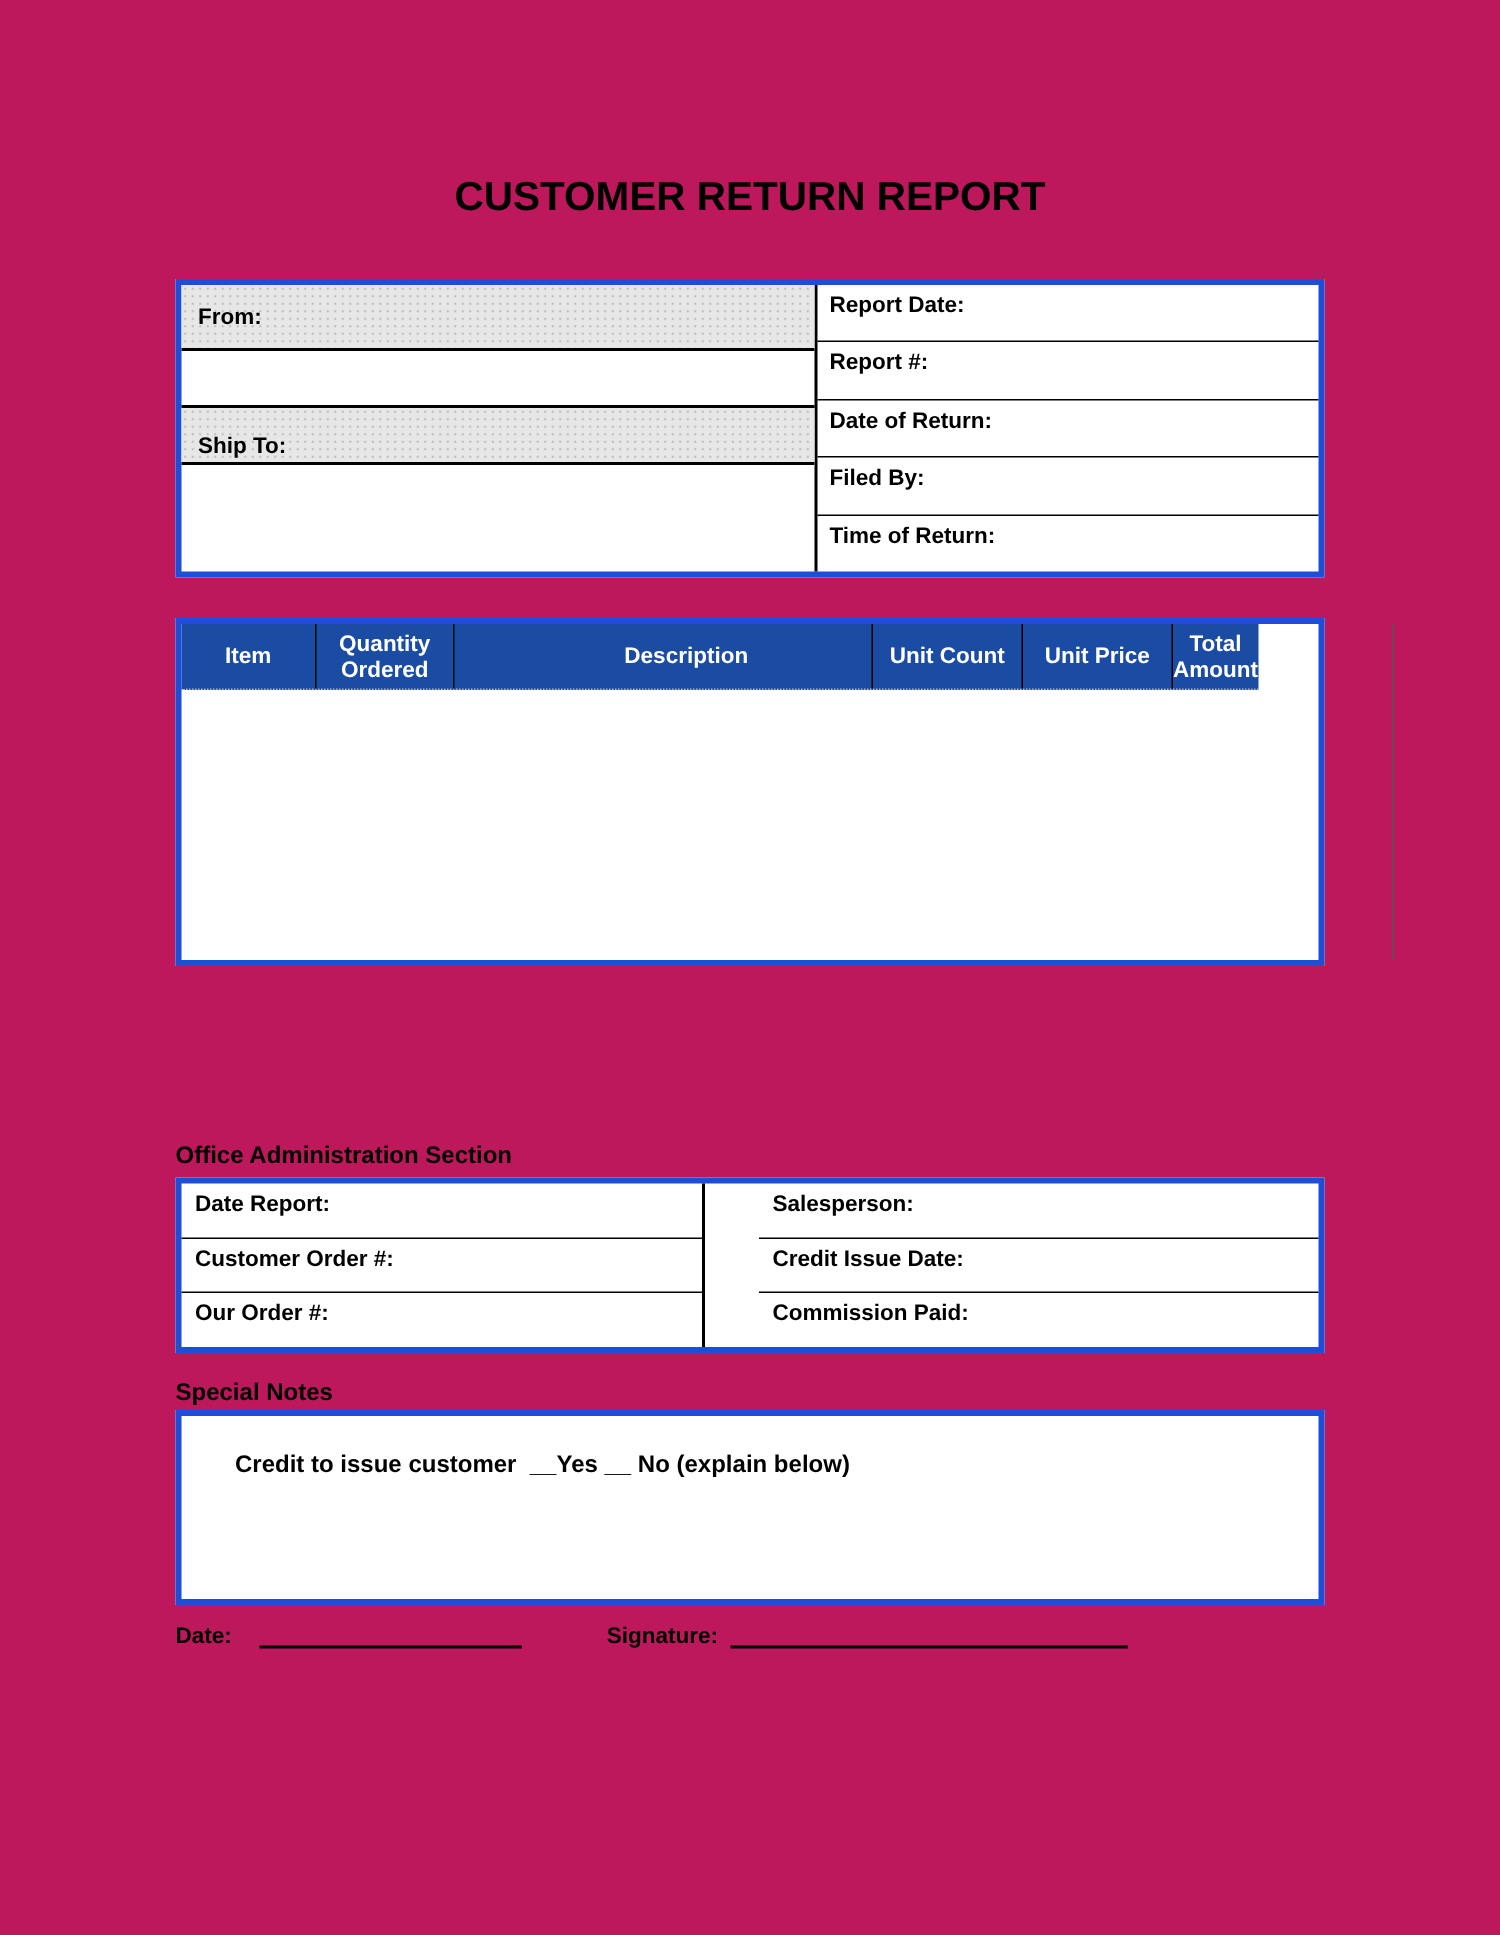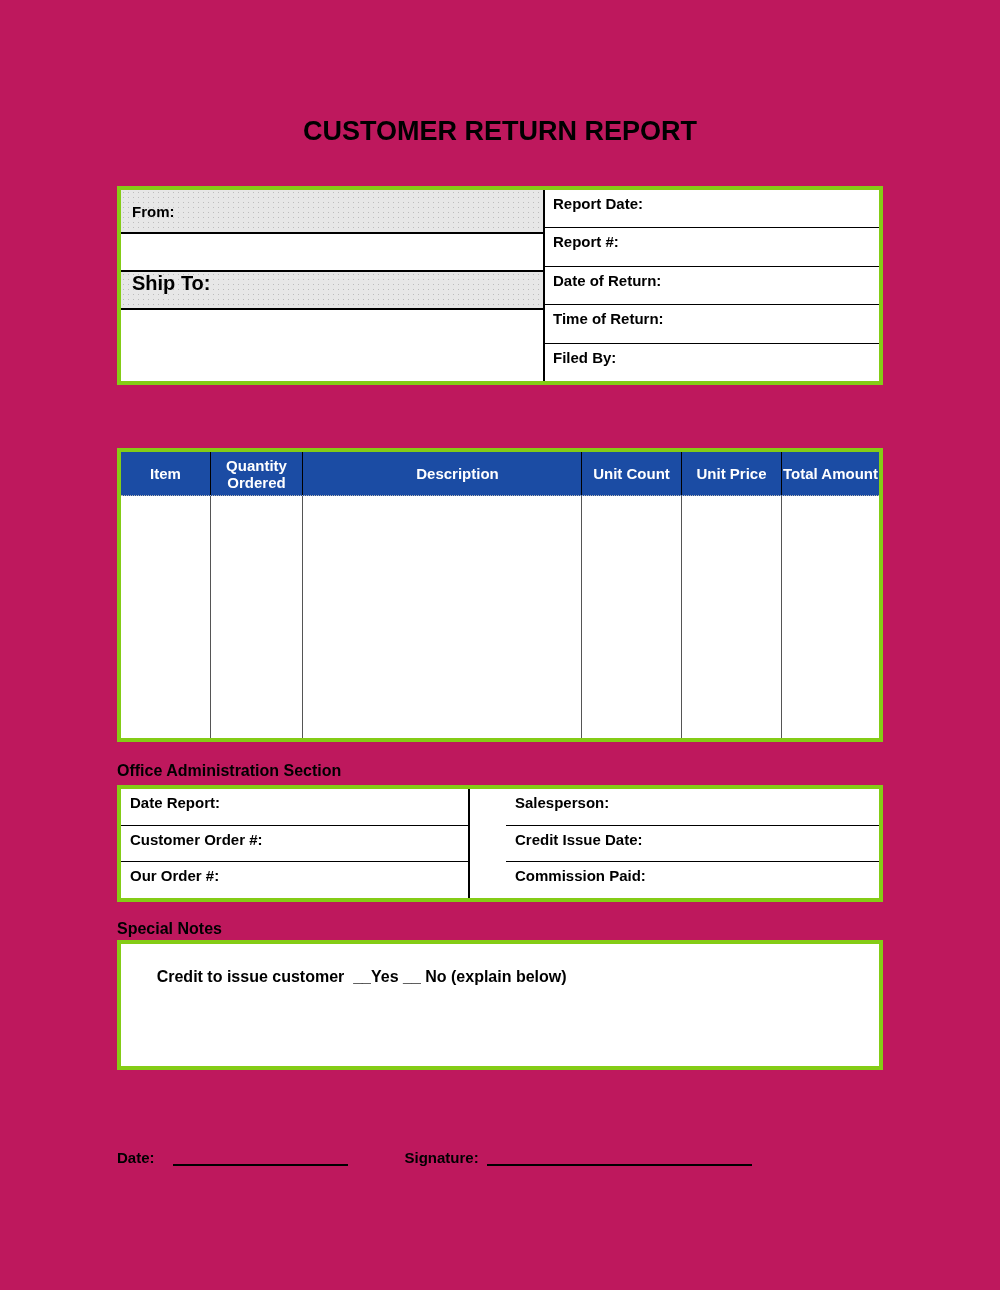--- a/index.html
+++ b/index.html
@@ -7,38 +7,38 @@
     position:relative;width:1000px;height:1290px;background:#be185d;
     font-family:Liberation Sans, sans-serif;
     font-weight:700;color:#000;overflow:hidden;
   }
   
   .title{
     position:absolute;top:114px;left:0;width:1000px;text-align:center;
     font-size:27px;line-height:34px;letter-spacing:0;
   }
   
-  .boxed{position:absolute;box-sizing:border-box;border:4px solid #84cc16;background:#fff;}
+  .boxed{position:absolute;box-sizing:border-box;border:4px solid #1d4ed8;background:#fff;}
   
   .info{left:117px;top:186px;width:766px;height:199px;display:flex;}
   .info-left{width:424px;border-right:2px solid #000;display:flex;flex-direction:column;box-sizing:border-box;}
   .shade{
     background-color:var(--shade-gray,#e7e7e7);
     background-image:radial-gradient(circle,#bdbdbd 0.9px,transparent 1px);
     background-size:5px 5px;
   }
   .band-from{height:44px;box-sizing:border-box;border-bottom:2px solid #000;display:flex;align-items:center;padding-left:11px;font-size:15px;}
   .row-blank1{height:38px;box-sizing:border-box;border-bottom:2px solid #000;}
-  .band-shipto{height:38px;box-sizing:border-box;border-bottom:2px solid #000;display:flex;align-items:flex-start;padding:0 0 2px 11px;font-size:20px;}
+  .band-shipto{height:38px;box-sizing:border-box;border-bottom:2px solid #000;display:flex;align-items:flex-end;padding:0 0 2px 11px;font-size:15px;}
   .row-blank2{flex:1;}
   .info-right{flex:1;display:flex;flex-direction:column;}
   .ir{flex:1;box-sizing:border-box;border-bottom:1.5px solid #000;padding:5px 0 0 8px;font-size:15px;}
   .ir:last-child{border-bottom:none;}
   
-  .items{left:117px;top:448px;width:766px;height:294px;display:flex;flex-direction:column;}
+  .items{left:117px;top:412px;width:766px;height:232px;display:flex;flex-direction:row;}
   .it-head{height:44px;box-sizing:border-box;display:flex;background:var(--header-blue,#1b4ca4);color:#fff;border-bottom:1px dotted #b5b5b5;}
   .ith{box-sizing:border-box;display:flex;align-items:center;justify-content:center;text-align:center;font-size:15px;line-height:17px;}
   .ith + .ith{border-left:1.5px solid #000;}
   .it-body{flex:1;display:flex;}
   .itc{box-sizing:border-box;}
   .itc + .itc{border-left:1px solid #555;}
   .w-item{width:89px;} .w-qty{width:92px;} .w-desc{width:279px;padding-left:31px;}
   .w-ucount{width:100px;} .w-uprice{width:100px;} .w-total{flex:1;}
   
   .sec-head{position:absolute;left:117px;font-size:16px;}
@@ -49,21 +49,21 @@
   .ad-col{display:flex;flex-direction:column;box-sizing:border-box;}
   .ad-left{width:349px;border-right:2px solid #000;}
   .ad-right{flex:1;margin-left:36px;}
   .ad-row{flex:1;box-sizing:border-box;border-bottom:1.5px solid #000;padding:5px 0 0 9px;font-size:15px;}
   .ad-row:last-child{border-bottom:none;}
   
   .notes-b{left:117px;top:940px;width:766px;height:130px;display:flex;flex-direction:row;}
   .nt-blank{height:57px;box-sizing:border-box;border-bottom:1.5px solid #000;}
   .nt-credit{flex:1;padding:6px 0 0 9px;font-size:16px;white-space:pre-wrap;}
   
-  .footer{position:absolute;left:117px;top:1148px;display:flex;align-items:flex-end;font-size:15px;text-align:center;}
+  .footer{position:absolute;left:117px;top:1081px;display:flex;align-items:flex-end;font-size:15px;text-align:center;}
   .sig-label{margin-left:57px;}
   .uline{display:inline-block;height:16px;border-bottom:2px solid #000;}
   .date-line{width:175px;margin-left:18px;}
   .sig-line{width:265px;margin-left:8px;}
 </style>
 </head>
 <body>
 
 <div class="page">
 
@@ -84,24 +84,24 @@
       <div class="ir">
         <span>Report Date:</span>
       </div>
       <div class="ir">
         <span>Report #:</span>
       </div>
       <div class="ir">
         <span>Date of Return:</span>
       </div>
       <div class="ir">
-        <span>Time of Return:</span>
+        <span>Filed By:</span>
       </div>
       <div class="ir">
-        <span>Filed By:</span>
+        <span>Time of Return:</span>
       </div>
     </div>
   </div>
 
   <div class="boxed items">
     <div class="it-head">
       <div class="ith w-item">Item</div>
       <div class="ith w-qty">Quantity Ordered</div>
       <div class="ith w-desc">Description</div>
       <div class="ith w-ucount">Unit Count</div>

